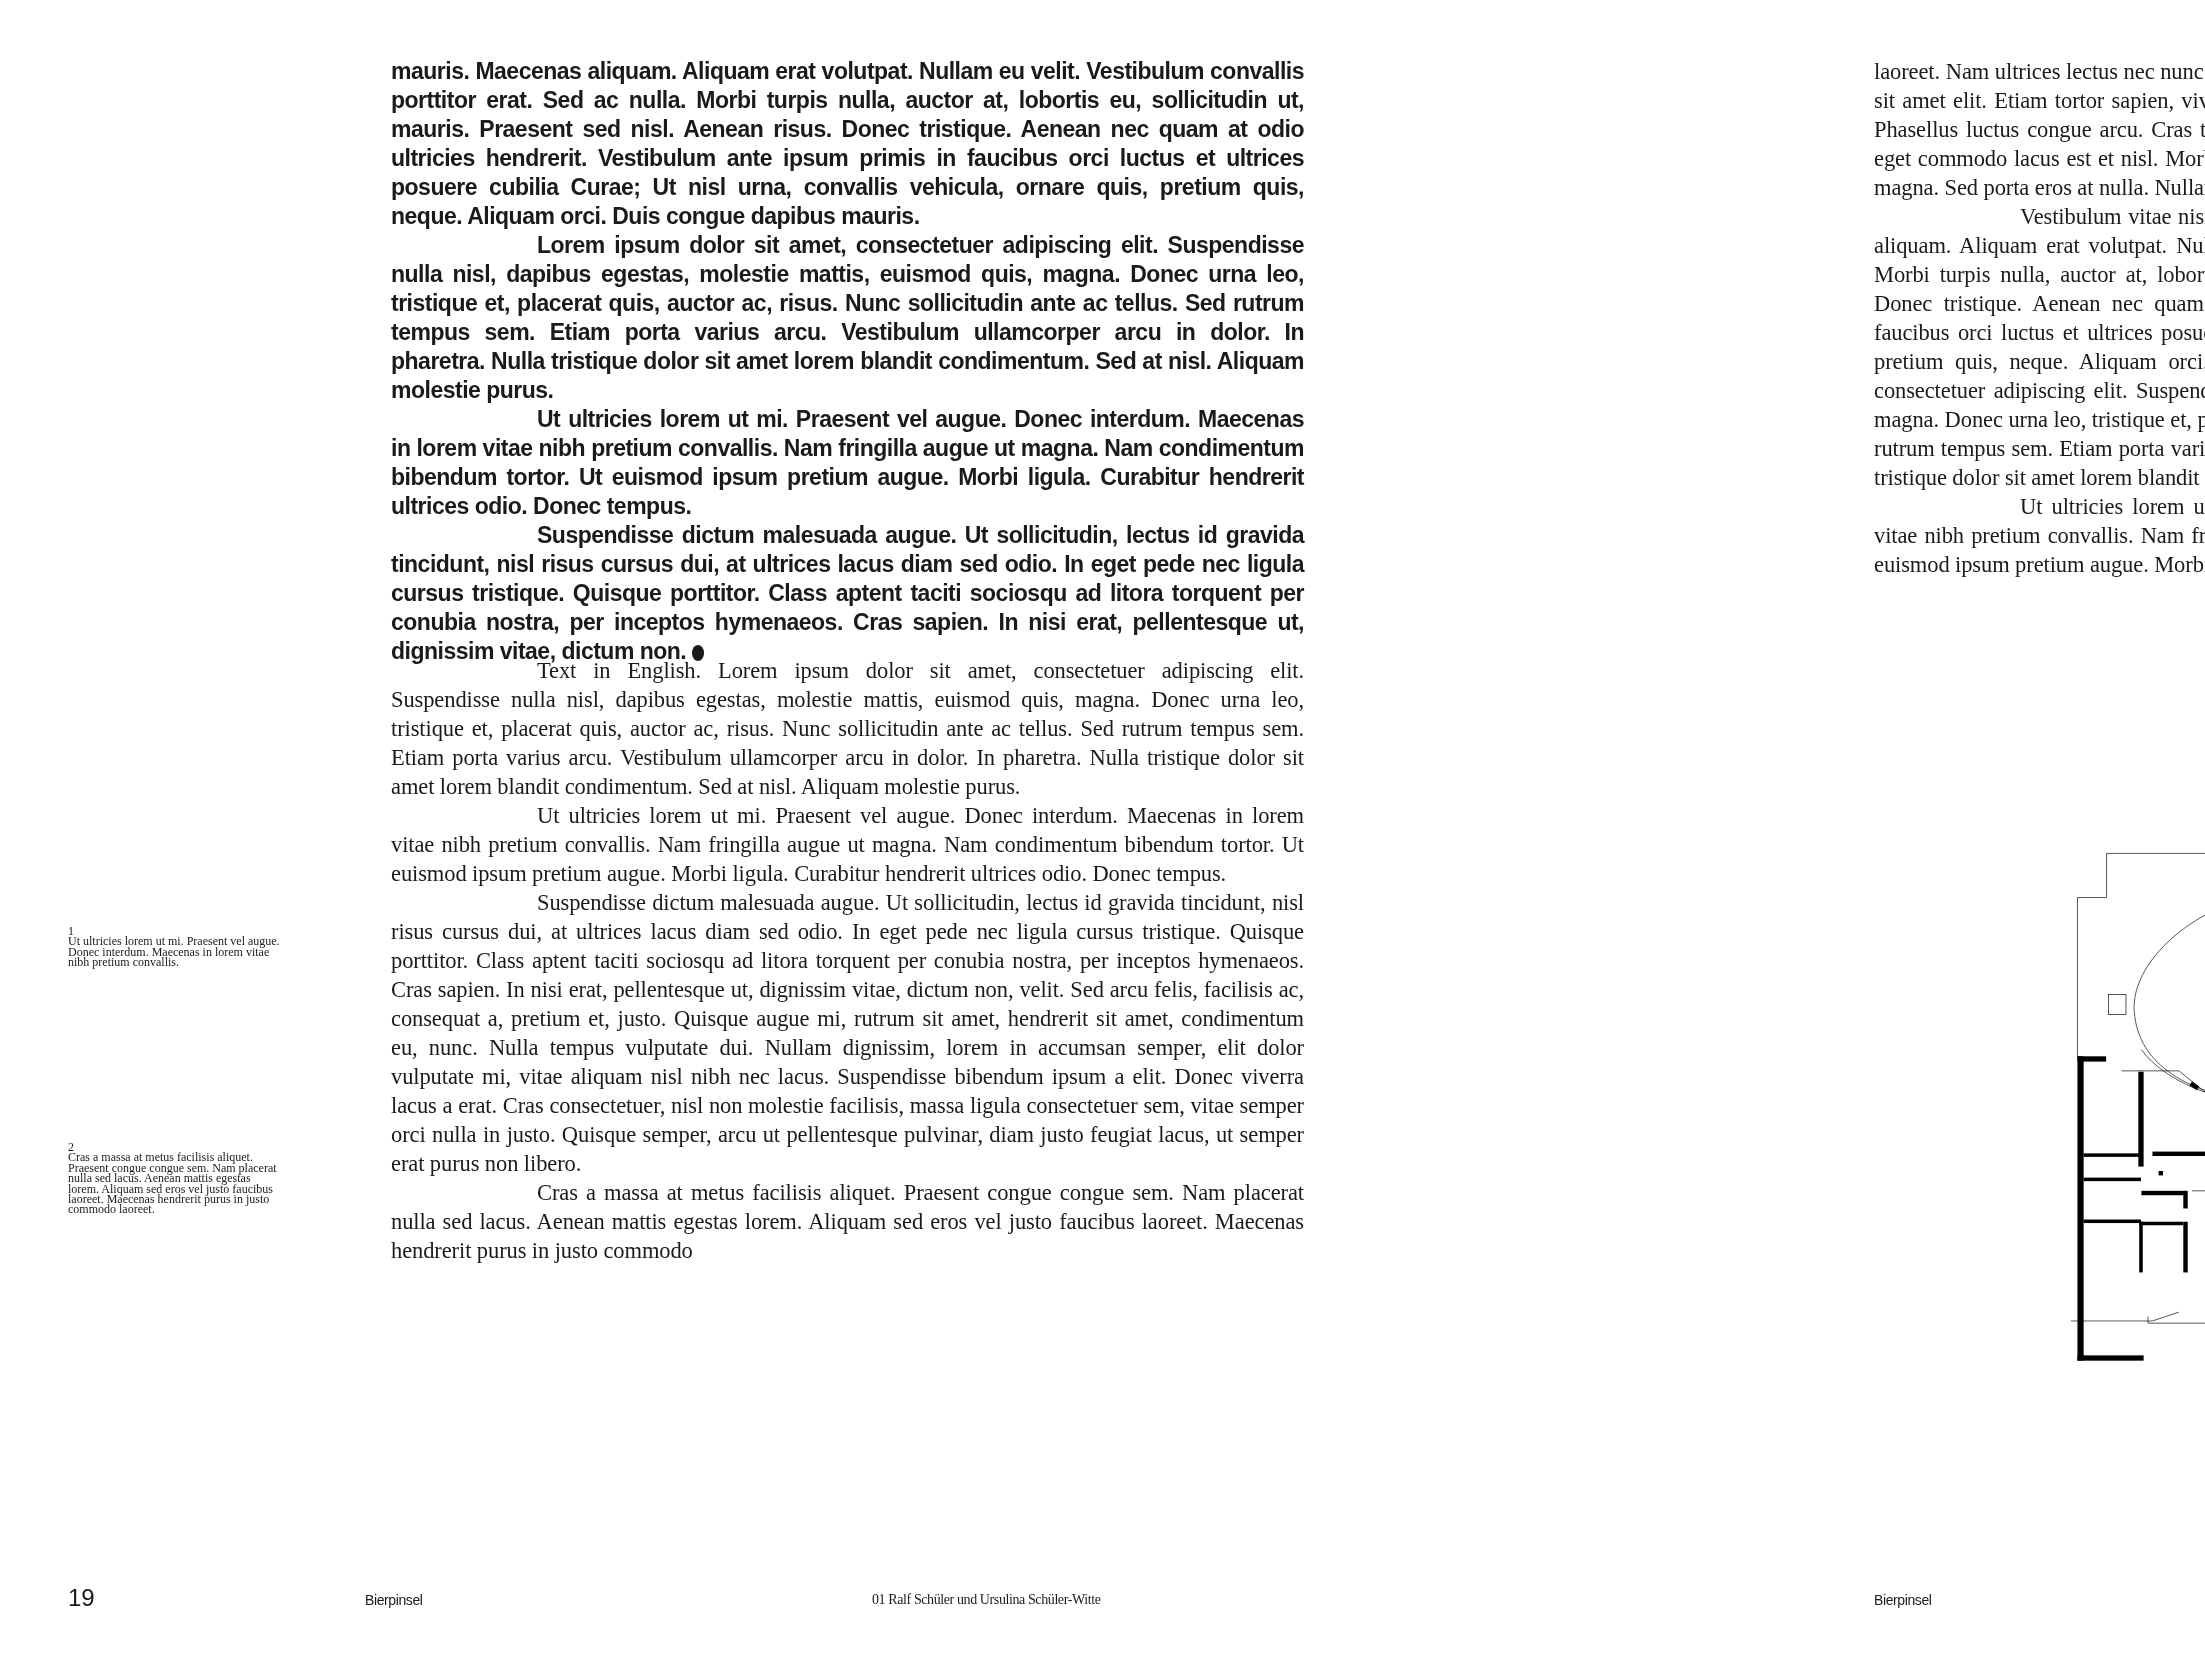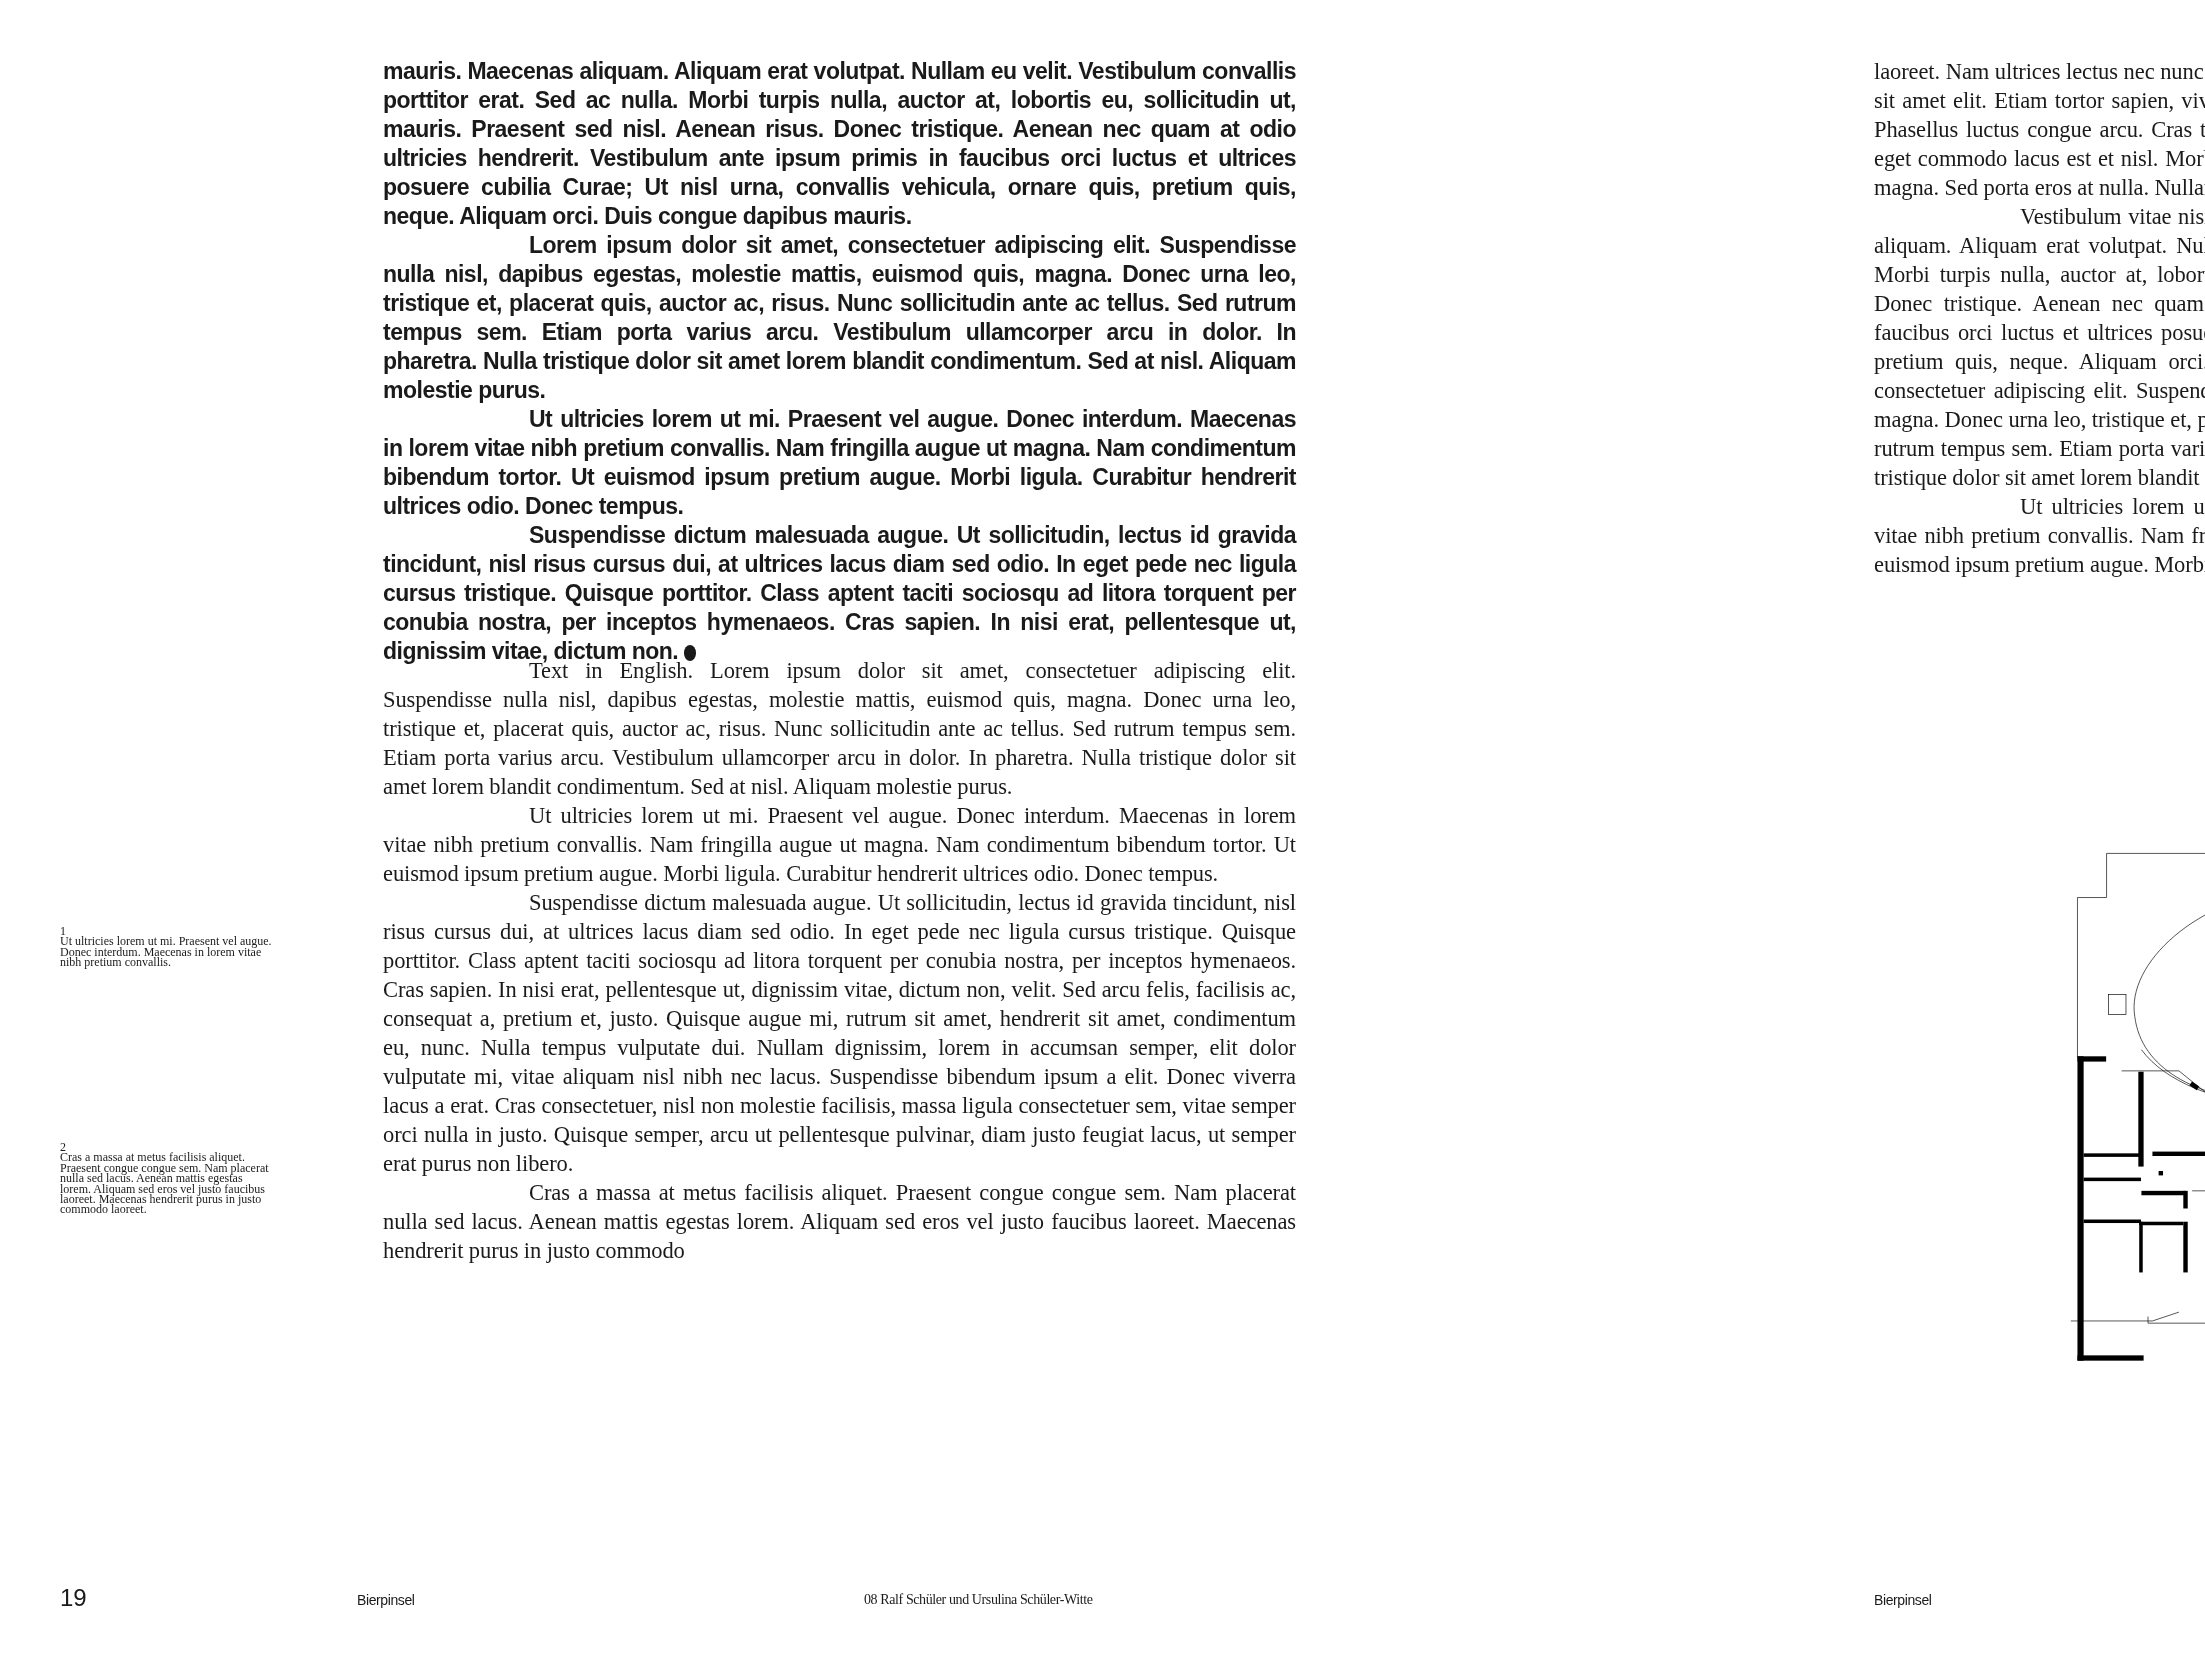--- a/index.html
+++ b/index.html
@@ -1,18 +1,18 @@
 <!DOCTYPE html>
 <html style="font-size:7px"><head>
 <meta charset="utf-8">
 <style>
   html, body { margin: 0; padding: 0; background: #ffffff; }
   body { width: 2851px; height: 1663px; position: relative; overflow: hidden; color: #1a1a1a; }
   .page { position: absolute; top: 0; height: 1663px; width: 1425px; }
-  .page-left { left: 0; padding-left: 24px; }
+  .page-left { left: 8px; padding-left: 24px; }
   .page-right { left: 1425px; }
   .sans { font-family: "Liberation Sans", "DejaVu Sans", sans-serif; }
   .serif { font-family: "Liberation Serif", "DejaVu Serif", serif; }
 
   .col { position: absolute; width: 913px; }
   .para { margin: 0; text-align: justify; hyphens: auto; }
   .para.indent { text-indent: 146px; }
 
   .german { font-size: 23px; line-height: 29px; letter-spacing: -0.5px; font-weight: 600; }
   .english { font-size: 22.5px; line-height: 29px; letter-spacing: -0.1px; }
@@ -51,21 +51,21 @@
     <span class="num">1</span>
     <span>Ut ultricies lorem ut mi. Praesent vel augue. Donec interdum. Maecenas in lorem vitae nibh pretium convallis.</span>
   </div>
   <div class="footnote serif" style="top:1142px;">
     <span class="num">2</span>
     <span>Cras a massa at metus facilisis aliquet. Praesent congue congue sem. Nam placerat nulla sed lacus. Aenean mattis egestas lorem. Aliquam sed eros vel justo faucibus laoreet. Maecenas hendrerit purus in justo commodo laoreet.</span>
   </div>
 
   <div class="page-num sans" style="left:60px;">19</div>
   <div class="footer sans" style="left:357px; letter-spacing:-0.4px;">Bierpinsel</div>
-  <div class="footer serif" style="left:864px; letter-spacing:-0.4px;">08 Ralf Schüler und Ursulina Schüler-Witte</div>
+  <div class="footer serif" style="left:864px; letter-spacing:-0.4px;">01 Ralf Schüler und Ursulina Schüler-Witte</div>
 </div>
 
 <div class="page page-right">
   <div class="col serif" style="left:449px; top:57px;">
     <p class="para english">laoreet. Nam ultrices lectus nec nunc. Nam nunc metus, gravida sed, congue at, volutpat sed, orci. Sed sit amet elit. Etiam tortor sapien, viverra non, fringilla at, pulvinar posuere, felis. Praesent nec nibh. Phasellus luctus congue arcu. Cras tincidunt, turpis sed placerat iaculis, tortor velit accumsan risus, eget commodo lacus est et nisl. Morbi blandit dui id enim. Nulla nonummy mattis diam. Vivamus in magna. Sed porta eros at nulla. Nullam a purus quis metus tempus dapibus.</p>
     <p class="para english indent">Vestibulum vitae nisi ac sapien accumsan pellentesque. Nulla eget mauris. Maecenas aliquam. Aliquam erat volutpat. Nullam eu velit. Vestibulum convallis porttitor erat. Sed ac nulla. Morbi turpis nulla, auctor at, lobortis eu, sollicitudin ut, mauris. Praesent sed nisl. Aenean risus. Donec tristique. Aenean nec quam at odio ultricies hendrerit. Vestibulum ante ipsum primis in faucibus orci luctus et ultrices posuere cubilia Curae; Ut nisl urna, convallis vehicula, ornare quis, pretium quis, neque. Aliquam orci. Duis congue dapibus mauris. Lorem ipsum dolor sit amet, consectetuer adipiscing elit. Suspendisse nulla nisl, dapibus egestas, molestie mattis, euismod quis, magna. Donec urna leo, tristique et, placerat quis, auctor ac, risus. Nunc sollicitudin ante ac tellus. Sed rutrum tempus sem. Etiam porta varius arcu. Vestibulum ullamcorper arcu in dolor. In pharetra. Nulla tristique dolor sit amet lorem blandit condimentum. Sed at nisl. Aliquam molestie purus.</p>
     <p class="para english indent"><span>Ut ultricies lorem ut mi. Praesent vel augue. Donec interdum. Maecenas in lorem vitae nibh pretium convallis. Nam fringilla augue ut magna. Nam condimentum bibendum tortor. Ut euismod ipsum pretium augue. Morbi ligula. Curabitur hendrerit ultrices odio. Donec tempus.</span></p>
   </div>
 
   <div class="footer sans" style="left:449px; letter-spacing:-0.4px;">Bierpinsel</div>

